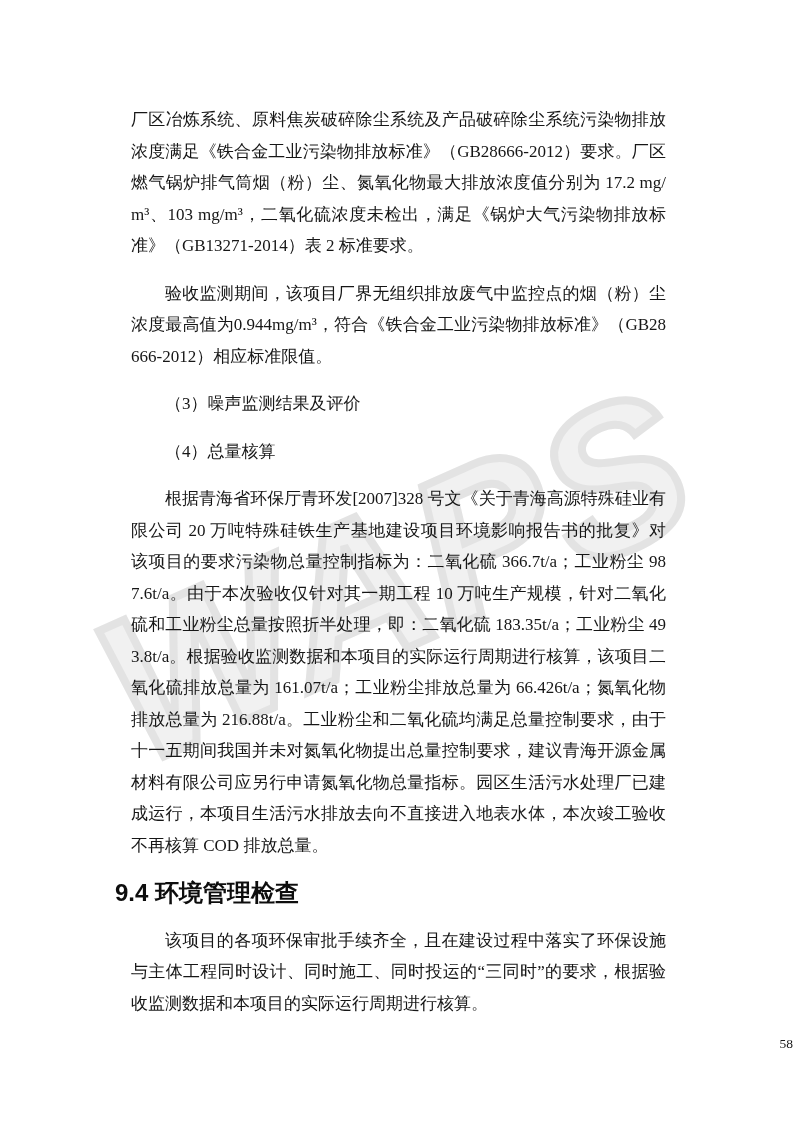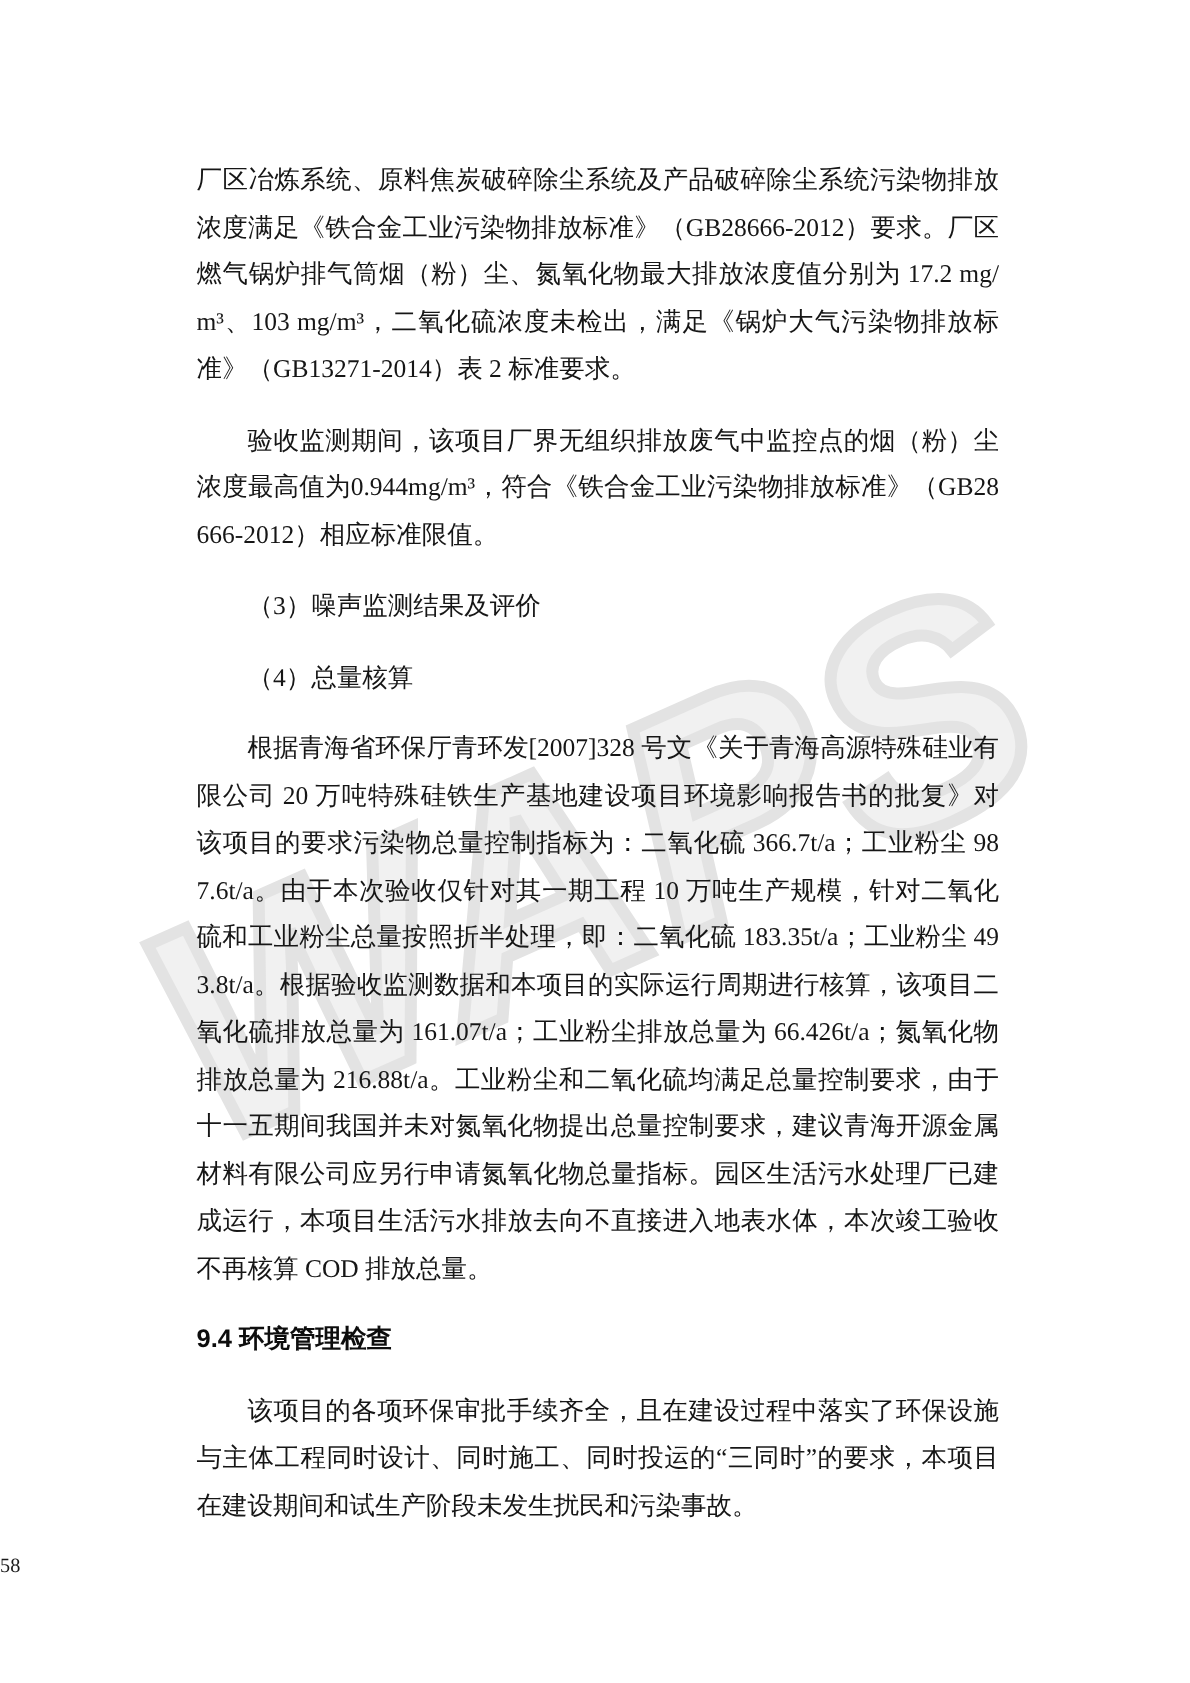--- a/index.html
+++ b/index.html
@@ -48,34 +48,34 @@
     margin: 16px;
     font-size: 17px;
     line-height: 31.5px;
     text-align: justify;
     word-break: break-all;
   }
   .content p.indent {
     text-indent: 2em;
   }
   .content h2.section-heading {
-    margin: 16px;
+    margin: 0;
     font-family: "Liberation Sans", "DejaVu Sans", sans-serif;
     font-weight: bold;
-    font-size: 17px;
+    font-size: 24px;
     line-height: 31.5px;
     color: #0d0d0d;
     text-align: left;
   }
   .page-number {
     position: absolute;
     left: 0;
     top: 1036px;
     width: 793px;
-    text-align: left;
+    text-align: right;
     font-family: "Liberation Serif", "DejaVu Serif", serif;
     font-size: 13.5px;
     color: #1a1a1a;
     z-index: 1;
   }
 </style>
 </head>
 <body>
 
 <div class="page">
@@ -91,19 +91,19 @@
 
     <p class="indent">（3）噪声监测结果及评价</p>
 
 
     <p class="indent">（4）总量核算</p>
 
     <p class="indent">根据青海省环保厅青环发[2007]328 号文《关于青海高源特殊硅业有限公司 20 万吨特殊硅铁生产基地建设项目环境影响报告书的批复》对该项目的要求污染物总量控制指标为：二氧化硫 366.7t/a；工业粉尘 987.6t/a。由于本次验收仅针对其一期工程 10 万吨生产规模，针对二氧化硫和工业粉尘总量按照折半处理，即：二氧化硫 183.35t/a；工业粉尘 493.8t/a。根据验收监测数据和本项目的实际运行周期进行核算，该项目二氧化硫排放总量为 161.07t/a；工业粉尘排放总量为 66.426t/a；氮氧化物排放总量为 216.88t/a。工业粉尘和二氧化硫均满足总量控制要求，由于十一五期间我国并未对氮氧化物提出总量控制要求，建议青海开源金属材料有限公司应另行申请氮氧化物总量指标。园区生活污水处理厂已建成运行，本项目生活污水排放去向不直接进入地表水体，本次竣工验收不再核算 COD 排放总量。</p>
 
     <h2 class="section-heading">9.4 环境管理检查</h2>
 
-    <p class="indent">该项目的各项环保审批手续齐全，且在建设过程中落实了环保设施与主体工程同时设计、同时施工、同时投运的“三同时”的要求，本项目在建设期间和试生产阶段未发生扰民和污染事故。</p>
+    <p class="indent">该项目的各项环保审批手续齐全，且在建设过程中落实了环保设施与主体工程同时设计、同时施工、同时投运的“三同时”的要求，根据验收监测数据和本项目的实际运行周期进行核算。</p>
 
   </div>
 
   <div class="page-number">58</div>
 
 </div>
 
 </body></html>

